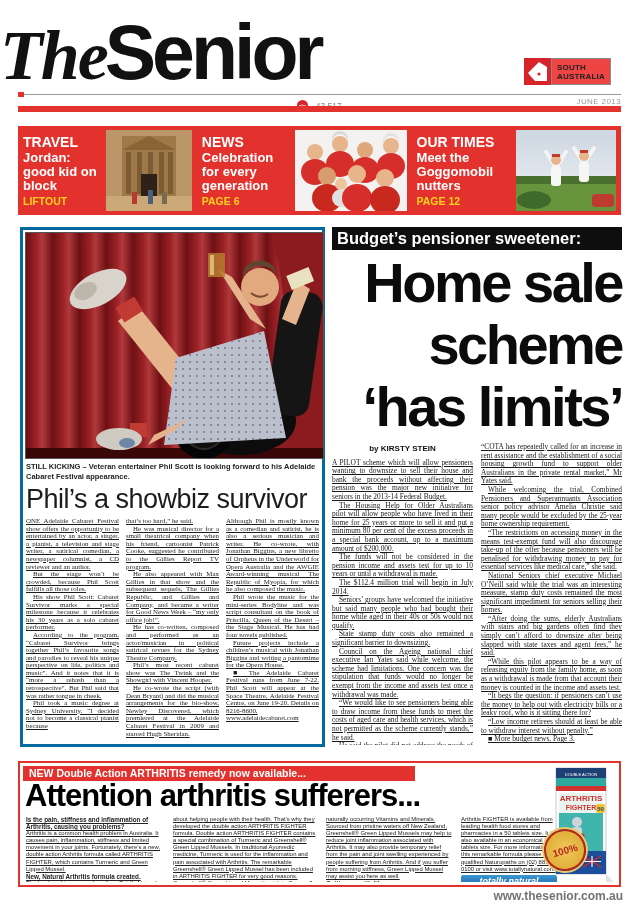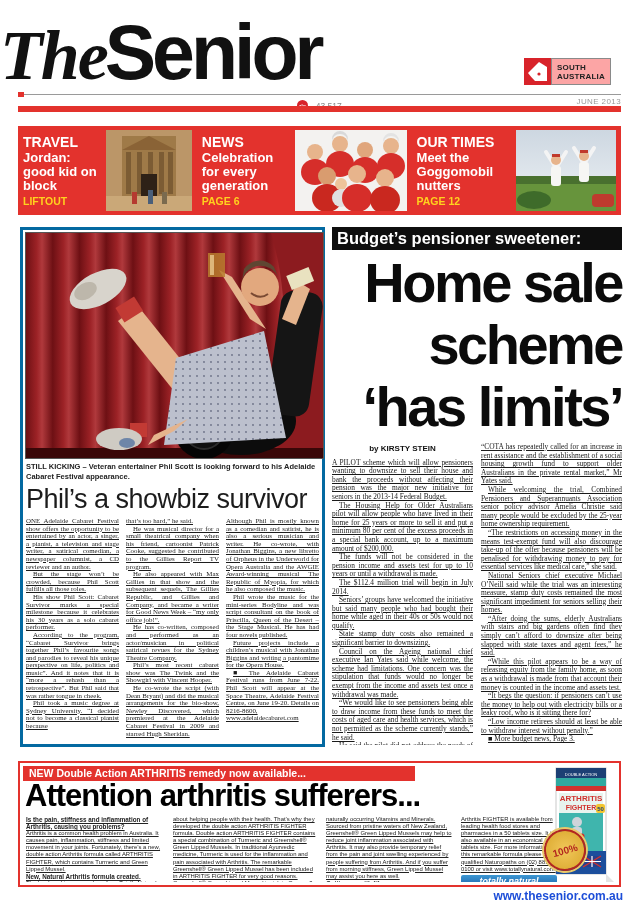--- a/index.html
+++ b/index.html
@@ -6,21 +6,21 @@
   .page{position:relative;width:639px;height:909px;background:#fff;overflow:hidden;
         font-family:"Liberation Sans",sans-serif;margin:0 auto;}
   
   .masthead{position:absolute;top:8px;left:0;width:100%;white-space:nowrap;}
   .mast-the{font-family:"Liberation Serif",serif;font-style:italic;font-weight:bold;
             font-size:70px;color:#111;letter-spacing:-2px;}
   .mast-senior{font-family:"Liberation Sans",sans-serif;font-weight:bold;font-size:77px;
             color:#111;letter-spacing:-4px;margin-left:-2px;}
   .edition{position:absolute;left:524px;top:58px;display:flex;align-items:stretch;}
   .edition .sq{width:27px;height:27px;display:block;}
-  .ed-text{border:1px solid #8a8a8a;background:#fca5a5;padding:3px 5px 2px;display:flex;
+  .ed-text{border:1px solid #8a8a8a;background:#ef4444;padding:3px 5px 2px;display:flex;
            flex-direction:column;justify-content:center;}
   .ed-text span{font-size:8px;font-weight:bold;color:#222;line-height:9px;letter-spacing:.2px;}
   .toprule{position:absolute;left:18px;top:94px;width:603px;height:1px;background:#9a9a9a;}
   .rulemark{position:absolute;left:18px;top:92px;width:6px;height:5px;background:#e3322d;}
   .circ{position:absolute;left:0;right:0;top:96px;text-align:center;}
   .abc{display:inline-block;width:11px;height:11px;border-radius:50%;background:#d8232a;
        color:#fff;font-size:4px;font-weight:bold;line-height:11px;text-align:center;vertical-align:middle;}
   .circnum{font-size:8.5px;color:#8a8a8a;vertical-align:middle;margin-left:3px;}
   .issuedate{position:absolute;right:18px;top:97px;font-size:8px;color:#9a9a9a;letter-spacing:.4px;}
   .redbar{position:absolute;left:18px;top:106px;width:603px;height:6px;background:#e3322d;}
@@ -70,21 +70,21 @@
   .ac1{width:140px;} .ac2{width:146px;} .ac3{width:128px;} .ac4{width:102px;}
   .ad-col p.b{font-weight:bold;font-size:6.3px;}
   .tn-logo{margin-top:2px;width:96px;height:13px;background:linear-gradient(#3b97d3,#1b5fa7);
            color:#fff;font-weight:bold;font-style:italic;font-size:9px;text-align:center;
            line-height:13px;border-radius:2px;}
   .product{position:absolute;right:5px;top:3px;}
   .seal{position:absolute;left:524px;top:66px;width:38px;height:38px;border-radius:50%;
         background:radial-gradient(#f1c75a,#d9a62b);border:2px solid #b3271f;color:#b3271f;
         font-weight:bold;font-size:10px;display:flex;align-items:center;justify-content:center;
         transform:rotate(-15deg);box-shadow:0 0 0 2px #e9c96b;}
-  .site{position:absolute;right:16px;top:889px;font-size:12px;font-weight:bold;color:#1d4ed8;}
+  .site{position:absolute;right:16px;top:889px;font-size:12px;font-weight:bold;color:#737373;}
 </style>
 </head>
 <body>
 
 <div class="page">
 
   <div class="masthead">
     <span class="mast-the">The</span><span class="mast-senior">Senior</span>
   </div>
 

